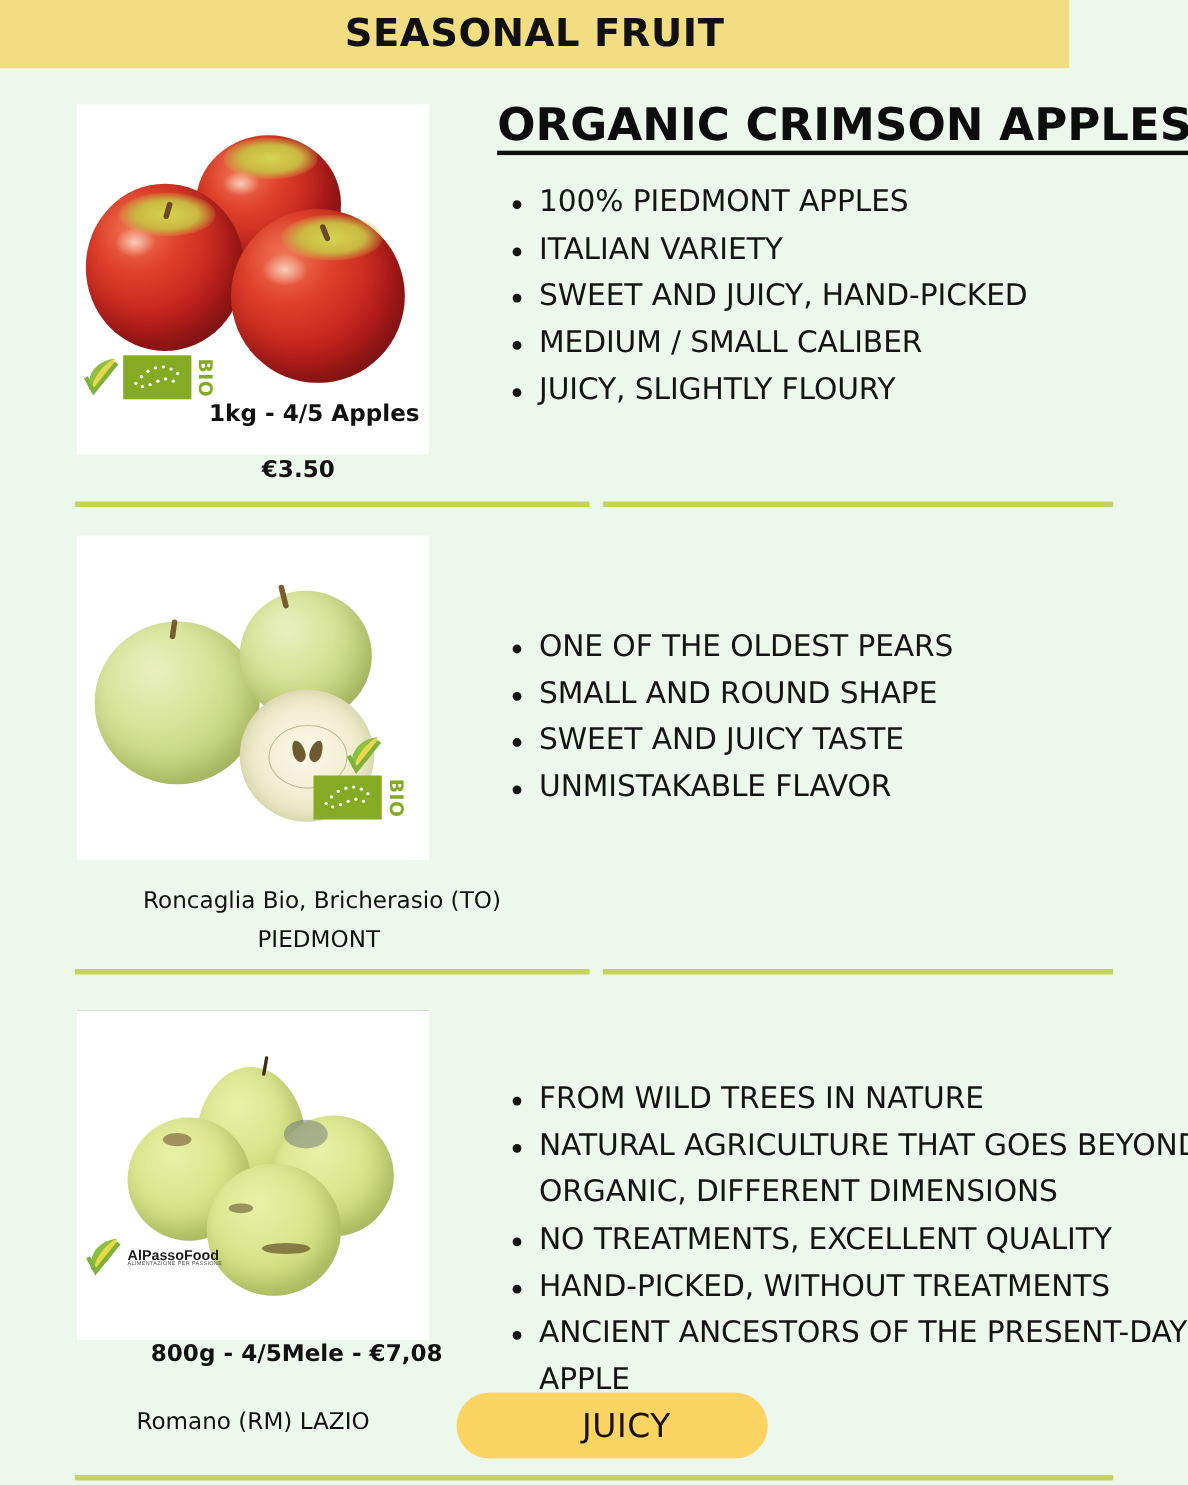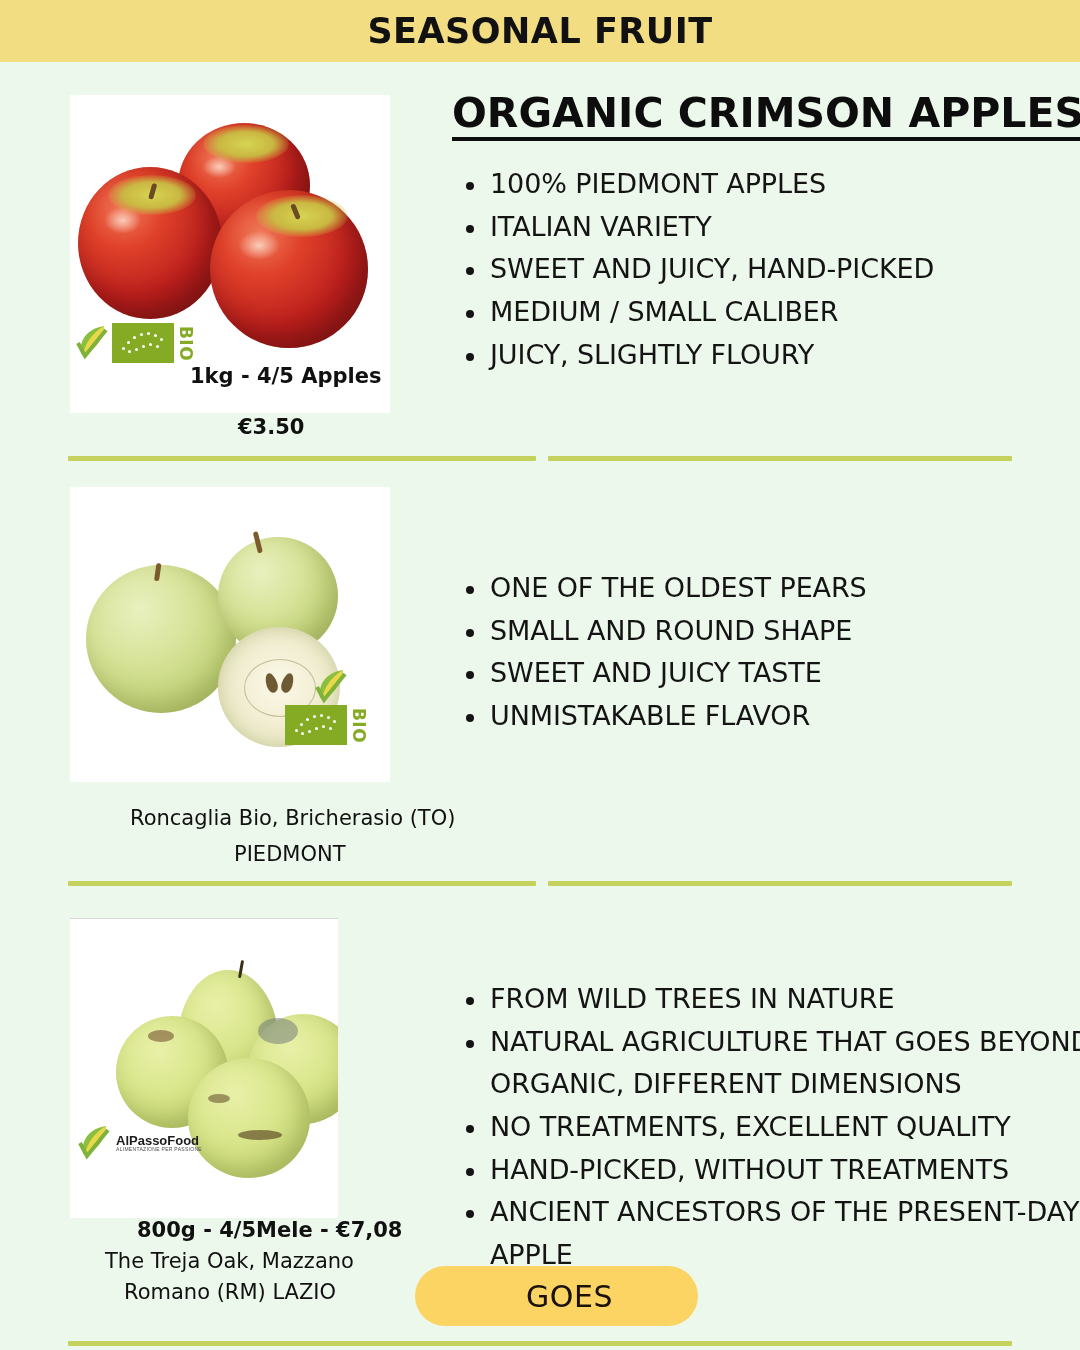--- a/index.html
+++ b/index.html
@@ -15,21 +15,21 @@
     width: 1080px;
     height: 1350px;
     background: #edf8ec;
     overflow: hidden;
   }
 
   
   .header-bar {
     position: absolute;
     left: 0; top: 0;
-    width: 1080px;
+    width: 972px;
     height: 62px;
     background: #f2dd83;
     display: flex;
     align-items: center;
     justify-content: center;
   }
   .header-title {
     font-family: "DejaVu Sans", sans-serif;
     font-weight: bold;
     font-size: 35px;
@@ -389,21 +389,21 @@
   </ul>
 
   <div class="cap-reg" style="left:130px; top:806px;">Roncaglia Bio, Bricherasio (TO)</div>
   <div class="cap-reg" style="left:234px; top:842px;">PIEDMONT</div>
 
   <div class="divider-pair" style="top:881px;">
     <div class="divider-seg left"></div>
     <div class="divider-seg right"></div>
   </div>
 
-  <div class="photo" style="left:70px; top:918px; width:268px; height:300px;">
+  <div class="photo" style="left:70px; top:918px; width:320px; height:300px;">
     <div class="photo-border-top"></div>
 
     <div class="fruit quince" style="left:108px; top:52px; width:100px; height:120px; border-radius:50% 50% 48% 48% / 58% 58% 42% 42%;"></div>
     <div class="stem" style="left:168px; top:42px; height:18px; width:3px; background:#3a2d15; transform:rotate(10deg);"></div>
 
     <div class="fruit quince" style="left:46px; top:98px; width:112px; height:112px;"></div>
     <div class="blemish" style="left:78px; top:112px; width:26px; height:12px; background:rgba(110,70,40,.55);"></div>
 
     <div class="fruit quince" style="left:178px; top:96px; width:110px; height:110px;"></div>
     <div class="blemish" style="left:188px; top:100px; width:40px; height:26px; background:rgba(105,115,120,.5);"></div>
@@ -428,20 +428,19 @@
 
   <ul class="bullets" style="left:452px; top:978px; width:625px;">
     <li>FROM WILD TREES IN NATURE</li>
     <li>NATURAL AGRICULTURE THAT GOES BEYOND ORGANIC, DIFFERENT DIMENSIONS</li>
     <li>NO TREATMENTS, EXCELLENT QUALITY</li>
     <li>HAND-PICKED, WITHOUT TREATMENTS</li>
     <li>ANCIENT ANCESTORS OF THE PRESENT-DAY APPLE</li>
   </ul>
 
   <div class="cap-bold" style="left:137px; top:1218px;">800g - 4/5Mele - €7,08</div>
-  <div class="cap-reg" style="left:105px; top:1249px;">The Treja Oak, Mazzano</div>
   <div class="cap-reg" style="left:124px; top:1280px;">Romano (RM) LAZIO</div>
 
-  <button class="fruit-button">GOES</button>
+  <button class="fruit-button">JUICY</button>
 
   <div class="divider-full" style="top:1341px;"></div>
 
 </div>
 
 </body></html>

